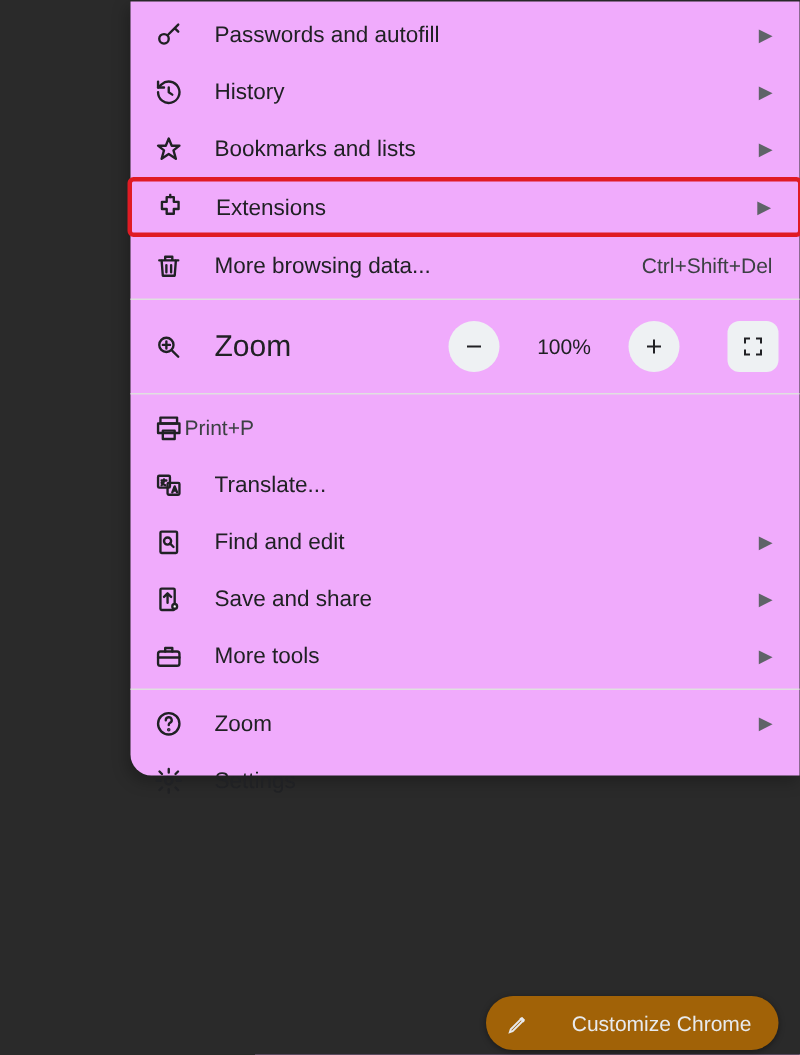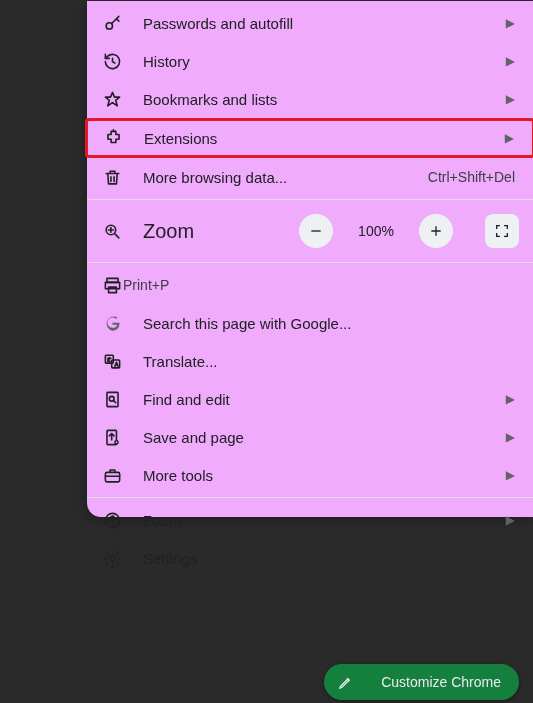--- a/index.html
+++ b/index.html
@@ -13,21 +13,21 @@
   .row .ar{margin-left:10px;color:#5f6368;font-size:12px}
   .hl{border:3px solid #e01b24;border-radius:4px;margin:0 -2px}
   .hl .row{height:34px}
   .zoomrow{display:flex;align-items:center;height:56px;padding:0 14px}
   .zoomrow .ic{width:22px;height:22px;display:flex;align-items:center;justify-content:center;flex:0 0 22px}
   .zoomrow .zlbl{margin-left:20px;font-size:20px;color:#202124;flex:1}
   .zctrl{display:flex;align-items:center;gap:20px}
   .cbtn{width:34px;height:34px;border-radius:50%;background:#eef1f3;display:flex;align-items:center;justify-content:center;color:#202124;font-size:20px}
   .zval{font-size:14px;color:#202124;min-width:46px;text-align:center}
   .fbtn{width:34px;height:34px;border-radius:8px;background:#eef1f3;display:flex;align-items:center;justify-content:center;margin-left:12px}
-  .customize{position:absolute;right:14px;bottom:3px;height:36px;background:#15803d;color:#e8eaed;border-radius:18px;display:flex;align-items:center;padding:0 18px 0 14px;font-size:14px;gap:28px;box-shadow:0 1px 4px rgba(0,0,0,.4)}
+  .customize{position:absolute;right:14px;bottom:3px;height:36px;background:#a16207;color:#e8eaed;border-radius:18px;display:flex;align-items:center;padding:0 18px 0 14px;font-size:14px;gap:28px;box-shadow:0 1px 4px rgba(0,0,0,.4)}
   svg{display:block}
 </style>
 </head>
 <body>
 
 <div class="menu" id="menu">
     <div class="group">
       <div class="row">
         <span class="ic">
           <svg width="19" height="19" viewBox="0 0 24 24" fill="none" stroke="#202124" stroke-width="2" stroke-linecap="round" stroke-linejoin="round">
@@ -117,28 +117,20 @@
           <svg width="19" height="19" viewBox="0 0 24 24" fill="none" stroke="#202124" stroke-width="2" stroke-linecap="round" stroke-linejoin="round">
             <rect x="5" y="3" width="14" height="5"></rect>
             <rect x="3" y="8" width="18" height="8"></rect>
             <rect x="7" y="14" width="10" height="7"></rect>
           </svg>
         </span>
         <span class="sh">Print+P</span>
       </div>
       <div class="row">
         <span class="ic">
-          <svg width="19" height="19" viewBox="0 0 24 24">
-            <path fill="#5f6368" d="M12 11v2.5h5.9c-.4 2.3-2.4 4-5.9 4A6.5 6.5 0 1 1 12 4.5c1.8 0 3.3.7 4.4 1.7l1.8-1.8A9 9 0 1 0 12 21c5.2 0 8.7-3.7 8.7-8.8 0-.5 0-.8-.1-1.2H12z"></path>
-          </svg>
-        </span>
-        <span class="lbl">Search this page with Google...</span>
-      </div>
-      <div class="row">
-        <span class="ic">
           <svg width="19" height="19" viewBox="0 0 24 24" fill="none" stroke="#202124" stroke-width="2" stroke-linecap="round" stroke-linejoin="round">
             <rect x="3" y="4" width="10" height="10" rx="1"></rect>
             <rect x="11" y="10" width="10" height="10" rx="1"></rect>
             <path d="M6 8h4M8 7v1c0 2-2 4-2 4M6 10c1 1 3 2 3 2M15 18l2-5 2 5M15.7 16.5h2.6"></path>
           </svg>
         </span>
         <span class="lbl">Translate...</span>
       </div>
       <div class="row">
         <span class="ic">
@@ -152,21 +144,21 @@
         <span class="ar">▶</span>
       </div>
       <div class="row">
         <span class="ic">
           <svg width="19" height="19" viewBox="0 0 24 24" fill="none" stroke="#202124" stroke-width="2" stroke-linecap="round" stroke-linejoin="round">
             <rect x="5" y="3" width="12" height="18" rx="1"></rect>
             <path d="M11 7v8M8 10l3-3 3 3"></path>
             <circle cx="17" cy="18" r="2" fill="#fff"></circle>
           </svg>
         </span>
-        <span class="lbl">Save and page</span>
+        <span class="lbl">Save and share</span>
         <span class="ar">▶</span>
       </div>
       <div class="row">
         <span class="ic">
           <svg width="19" height="19" viewBox="0 0 24 24" fill="none" stroke="#202124" stroke-width="2" stroke-linecap="round" stroke-linejoin="round">
             <rect x="3" y="8" width="18" height="12" rx="2"></rect>
             <path d="M3 13h18M9 8V5h6v3"></path>
           </svg>
         </span>
         <span class="lbl">More tools</span>

